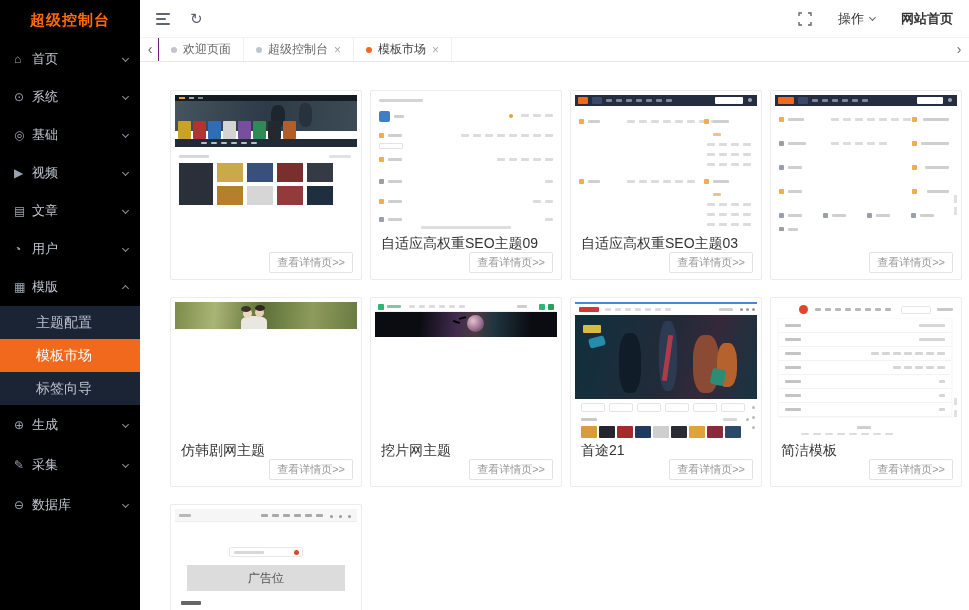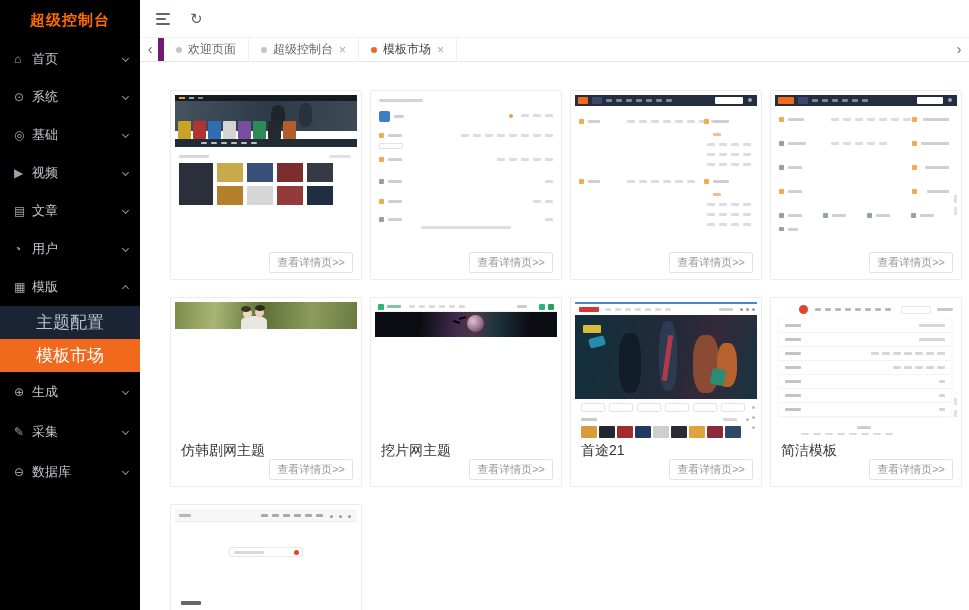--- a/index.html
+++ b/index.html
@@ -9,21 +9,21 @@
   
   .sidebar { position:absolute; left:0; top:0; width:140px; height:610px; background:#000000; color:#c8cdd6; }
   .logo { height:40px; line-height:40px; text-align:center; color:#ff6a00; font-weight:bold; font-size:15px; letter-spacing:1px; }
   .s-item { height:38px; display:flex; align-items:center; padding:0 12px 0 14px; font-size:13px; color:#c3c9d2; cursor:pointer; }
   .s-ico { width:18px; font-size:12px; color:#9aa3b0; flex:none; }
   .s-label { flex:1; }
   .caret { width:5px; height:5px; border-right:1px solid #8a93a0; border-bottom:1px solid #8a93a0; display:inline-block; flex:none; }
   .caret.down { transform:rotate(45deg); margin-top:-2px; }
   .caret.up { transform:rotate(-135deg); margin-top:3px; }
   .submenu { background:#1b2434; }
-  .sub-item { height:33px; display:flex; align-items:center; padding-left:36px; font-size:17px; color:#b9c0ca; cursor:pointer; }
+  .sub-item { height:33px; display:flex; align-items:center; padding-left:36px; font-size:14px; color:#b9c0ca; cursor:pointer; }
   .sub-item.active { background:#f0691c; color:#fff; }
   .s-item.bottom { height:40px; }
 
   
   .main-col { position:absolute; left:140px; top:0; width:829px; height:610px; }
   .topbar { height:38px; display:flex; align-items:center; padding:0 16px; gap:20px; background:#fff; border-bottom:1px solid #f3f3f3; }
   .bars { display:inline-flex; flex-direction:column; gap:3px; cursor:pointer; }
   .bars i { display:block; width:14px; height:2px; background:#5f6670; border-radius:1px; }
   .bars i:nth-child(2){ width:10px; }
   .refresh { font-size:15px; color:#5f6670; cursor:pointer; line-height:1; }
@@ -32,21 +32,21 @@
   .fs-icon svg { display:block; }
   .operate { font-size:13px; color:#333; display:flex; align-items:center; gap:6px; cursor:pointer; }
   .operate .caret { border-color:#666; }
   .site-home { font-size:13px; color:#333; font-weight:bold; cursor:pointer; }
 
   .tabbar { position:relative; height:24px; background:#fff; border-bottom:1px solid #e8e8e8; display:flex; align-items:stretch; padding:0 16px 0 18px; }
   .tab-arrow { position:absolute; top:0; height:24px; line-height:23px; font-size:14px; color:#666; cursor:pointer; width:16px; text-align:center; }
   .tab-arrow.prev { left:2px; }
   .tab-arrow.next { right:2px; }
   .tab { display:flex; align-items:center; gap:6px; padding:0 12px; font-size:12px; color:#666; border-right:1px solid #efefef; cursor:pointer; white-space:nowrap; }
-  .tab:first-of-type { border-left:6px solid #701a75; }
+  .tab:first-of-type { border-left:1px solid #701a75; }
   .tdot { width:6px; height:6px; border-radius:50%; background:#c0c4cc; flex:none; }
   .tab.active { color:#444; }
   .tab.active .tdot { background:#f0691c; }
   .tclose { font-size:12px; color:#aaa; line-height:1; cursor:pointer; }
 
   .main { position:relative; height:548px; background:#fff; overflow:hidden; }
   .search-wrap { position:absolute; top:-6px; left:313px; display:flex; align-items:center; gap:4px; }
   .search-input { width:182px; height:23px; border:1px solid #e4e4e4; border-radius:12px; padding:0 10px; font-size:12px; color:#666; outline:none; }
   .search-btn { width:46px; height:21px; background:#f0691c; color:#a84a10; border:none; border-radius:3px; font-size:11px; cursor:pointer; }
 
@@ -121,20 +121,23 @@
       <span class="caret up"></span>
     </div>
 
     <div class="submenu">
       <div class="sub-item">
         <span>主题配置</span>
       </div>
       <div class="sub-item active">
         <span>模板市场</span>
       </div>
+      <div class="sub-item">
+        <span>标签向导</span>
+      </div>
     </div>
 
     <div class="s-item bottom">
       <span class="s-ico">⊕</span>
       <span class="s-label">生成</span>
       <span class="caret down"></span>
     </div>
     <div class="s-item bottom">
       <span class="s-ico">✎</span>
       <span class="s-label">采集</span>
@@ -149,20 +152,35 @@
 
   <div class="main-col">
 
     <header class="topbar">
       <span class="bars">
           <i></i>
           <i></i>
           <i></i>
         </span>
       <span class="refresh">↻</span>
+      <div class="topbar-right">
+        <span class="fs-icon">
+          <svg width="14" height="14" viewBox="0 0 14 14" fill="none" stroke="#5f6670" stroke-width="1.4">
+            <path d="M1 4 V1 H4"></path>
+              <path d="M10 1 H13 V4"></path>
+              <path d="M13 10 V13 H10"></path>
+              <path d="M4 13 H1 V10"></path>
+          </svg>
+        </span>
+        <span class="operate">
+          <span>操作</span>
+          <span class="caret down"></span>
+        </span>
+        <span class="site-home">网站首页</span>
+      </div>
     </header>
 
     <div class="tabbar">
       <span class="tab-arrow prev">‹</span>
       <div class="tab">
         <span class="tdot"></span>
         <span>欢迎页面</span>
       </div>
       <div class="tab">
         <span class="tdot"></span>
@@ -269,20 +287,21 @@
                 <i></i>
                 <i></i>
               </div>
             <span class="dot" style="left:4px;top:122px;width:5px;height:5px;background:#9aa0a8;border-radius:1px;"></span>
             <span class="ln" style="left:13px;top:123px;width:14px;"></span>
             <div class="dr" style="right:4px;top:123px;">
                 <i></i>
               </div>
             <span class="ln" style="left:46px;top:131px;width:90px;background:#dedede;"></span>
           </div>
+          <div class="c-title">自适应高权重SEO主题09</div>
           <button class="c-btn">查看详情页&gt;&gt;</button>
         </div>
 
         <div class="card">
           <div class="preview">
             <div class="ab" style="left:0;right:0;top:0;height:11px;background:#252e40;"></div>
             <span class="sq" style="left:3px;top:2px;width:10px;height:7px;background:#f2691c;border-radius:1px;"></span>
             <span class="sq" style="left:17px;top:2px;width:10px;height:7px;background:#39486b;border-radius:1px;"></span>
             <div class="dr nav" style="left:31px;top:4px;">
                 <i></i>
@@ -353,20 +372,21 @@
                 <i></i>
                 <i></i>
               </div>
             <div class="dr" style="right:6px;top:128px;">
                 <i></i>
                 <i></i>
                 <i></i>
                 <i></i>
               </div>
           </div>
+          <div class="c-title">自适应高权重SEO主题03</div>
           <button class="c-btn">查看详情页&gt;&gt;</button>
         </div>
 
         <div class="card">
           <div class="preview">
             <div class="ab" style="left:0;right:0;top:0;height:11px;background:#252e40;"></div>
             <span class="sq" style="left:3px;top:2px;width:16px;height:7px;background:#f2691c;border-radius:1px;"></span>
             <span class="sq" style="left:23px;top:2px;width:10px;height:7px;background:#39486b;border-radius:1px;"></span>
             <div class="dr nav" style="left:37px;top:4px;">
                 <i></i>
@@ -622,20 +642,21 @@
                 <i style="width:7px;background:#a8a8a8;"></i>
                 <i style="width:7px;background:#a8a8a8;"></i>
               </div>
             <span class="dot" style="right:24px;top:6px;width:3px;height:3px;background:#999;"></span>
             <span class="dot" style="right:15px;top:6px;width:3px;height:3px;background:#999;"></span>
             <span class="dot" style="right:6px;top:6px;width:3px;height:3px;background:#999;"></span>
             <span class="sq" style="left:54px;top:38px;width:74px;height:10px;border:1px solid #e8e8e8;border-radius:2px;background:#fff;">
               <span class="ln" style="left:4px;top:3px;width:30px;background:#d8d8d8;"></span>
               <span class="dot" style="right:3px;top:2px;width:5px;height:5px;background:#e0452a;"></span>
             </span>
+            <div class="nf-ad">广告位</div>
             <span class="ln" style="left:6px;top:92px;width:20px;height:4px;background:#666;"></span>
 
           </div>
         </div>
 
       </div>
     </div>
   </div>
 </div>
 

